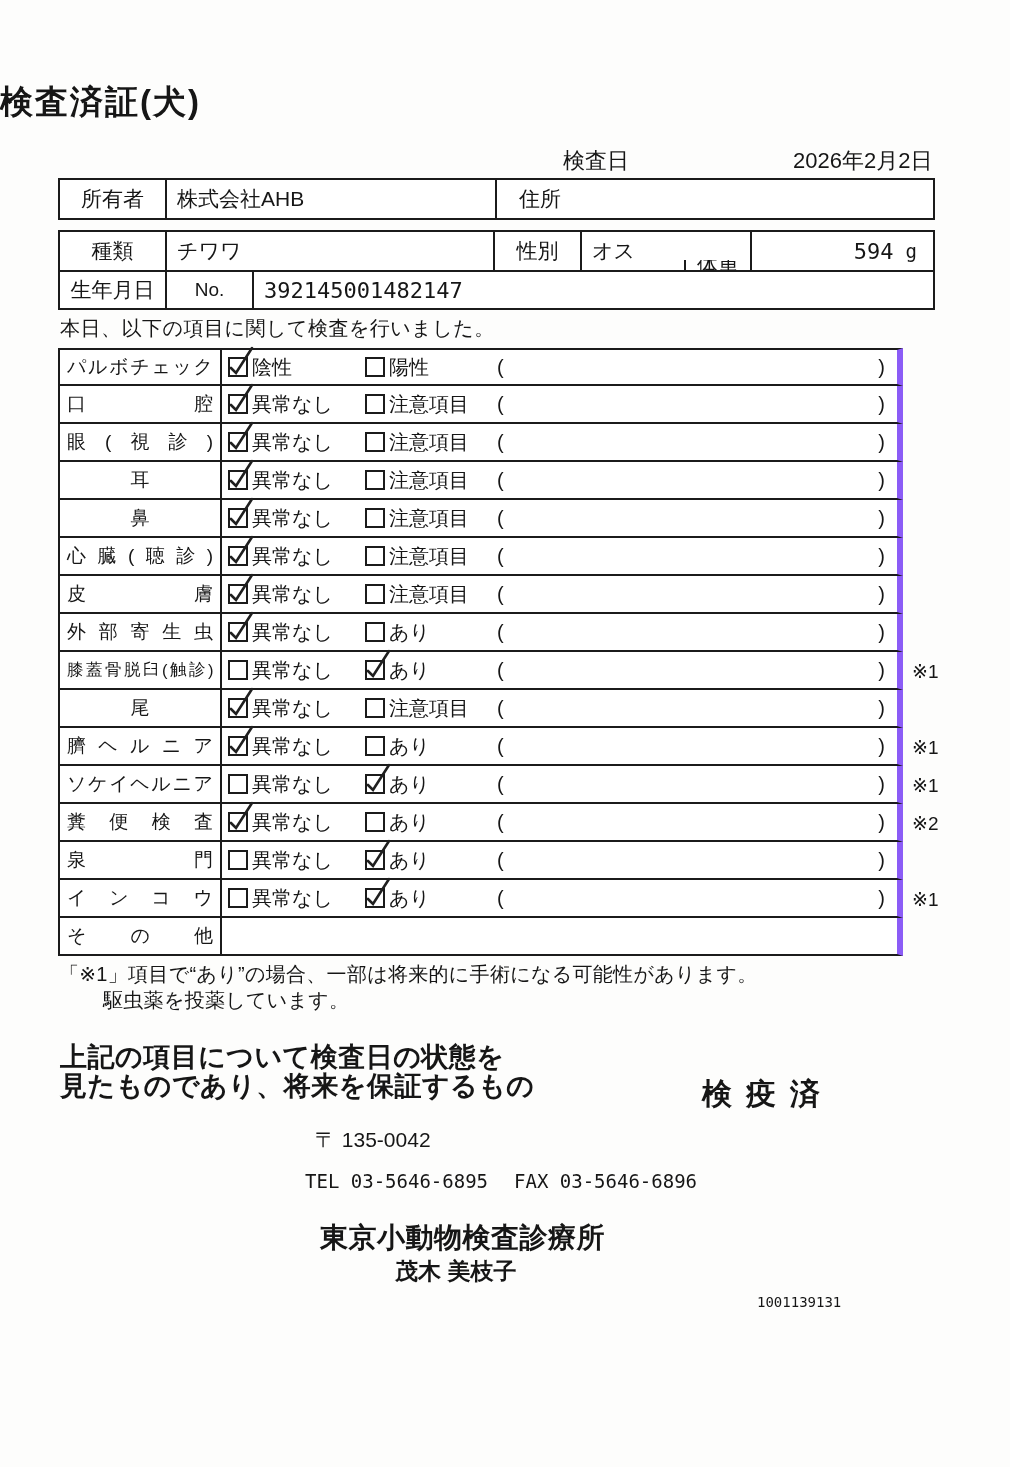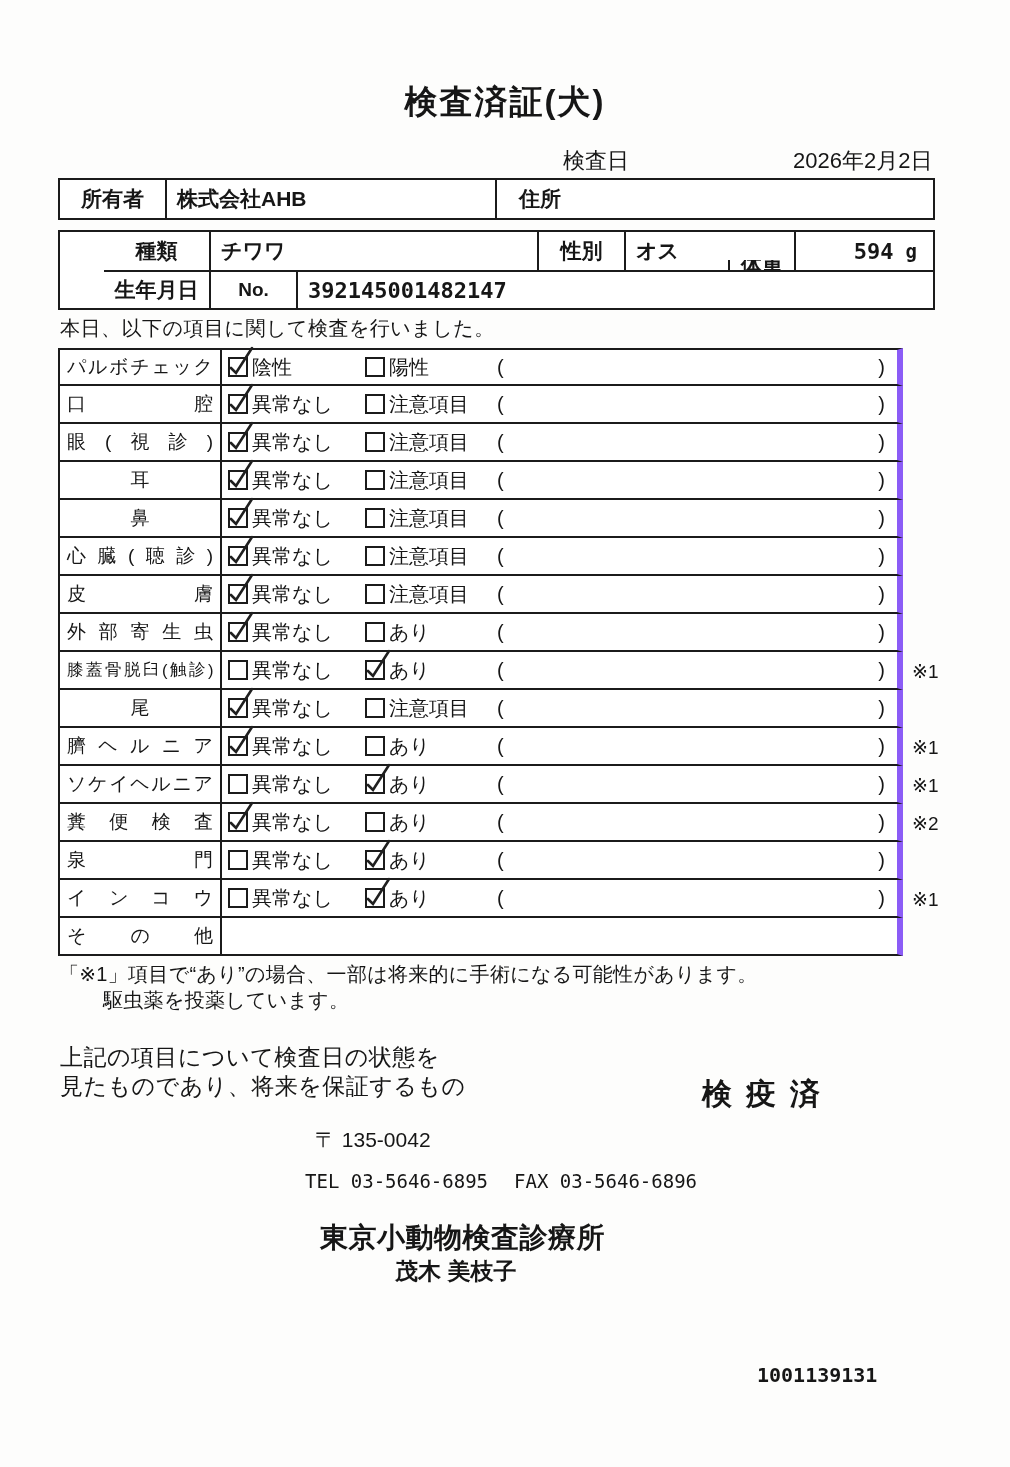--- a/index.html
+++ b/index.html
@@ -8,29 +8,29 @@
     background:#fdfdfc;
     font-family:"Liberation Sans","DejaVu Sans",sans-serif;
     color:#161616;
     position:relative;
     -webkit-font-smoothing:antialiased;
   }
   .doc{position:absolute;inset:0;}
   
   .title{
     position:absolute;top:80px;left:0;width:1010px;
-    text-align:center;font-size:33px;font-weight:bold;letter-spacing:2px;
+    font-size:33px;font-weight:bold;letter-spacing:2px;
   }
   .insp-date-label{position:absolute;top:146px;left:563px;font-size:22px;}
   .insp-date-value{position:absolute;top:146px;left:793px;font-size:22px;}
   
   .tbl{position:absolute;left:58px;border:2px solid #1b1b1b;box-sizing:border-box;background:#fff;}
   .tbl1{top:178px;width:877px;}
-  .tbl2{top:230px;width:877px;padding-left:44px;}
-  .trow{display:flex;height:38px;box-sizing:border-box;font-weight:bold;}
+  .tbl2{top:230px;width:877px;}
+  .trow{display:flex;height:38px;box-sizing:border-box;}
   .tbl2 .trow + .trow{border-top:2px solid #1b1b1b;}
   .cell{display:flex;align-items:center;box-sizing:border-box;font-size:21px;overflow:hidden;}
   .cell + .cell{border-left:2px solid #1b1b1b;}
   .lab{justify-content:center;}
   .val{padding-left:10px;}
   .w-ownlab{width:105px;}  .w-ownval{width:330px;} .w-addrlab{width:88px;} .w-addrval{flex:1;}
   .w-kindlab{width:105px;} .w-kindval{width:328px;} .w-sexlab{width:87px;}
   .w-sexval{width:104px;}   .w-wlab{width:66px;margin-top:28px;}    .w-wval{flex:1;justify-content:flex-end;padding-right:16px;gap:12px;}
   .w-nolab{width:87px;font-size:19px;} .w-noval{flex:1;}
   .mono{font-family:"DejaVu Sans Mono","Liberation Mono",monospace;}
@@ -59,28 +59,28 @@
   .opt.o2{width:132px;}
   .box{width:16px;height:16px;border:2px solid #1b1b1b;margin-right:4px;position:relative;flex:none;background:#fff;}
   .tick{position:absolute;left:-3px;top:-15px;width:28px;height:32px;overflow:visible;}
   .tick path{stroke:#1f1f1f;stroke-width:2.6;fill:none;stroke-linecap:round;}
   .paren-zone{flex:1;display:flex;justify-content:space-between;align-items:center;padding-right:12px;font-size:20px;}
   .chk-note{width:55px;padding-left:9px;display:flex;align-items:center;font-size:19px;}
   
   .notes{position:absolute;top:961px;left:59px;font-size:20px;line-height:26px;letter-spacing:0.3px;}
   .note-indent{padding-left:44px;}
   
-  .statement{position:absolute;top:1043px;left:60px;font-size:23px;font-weight:normal;line-height:29px;letter-spacing:0.5px;}
+  .statement{position:absolute;top:1043px;left:60px;font-size:27px;font-weight:bold;line-height:29px;letter-spacing:0.5px;}
   .stamp{position:absolute;top:1074px;left:702px;font-size:30px;font-weight:bold;letter-spacing:14px;}
   
   .postal-line{position:absolute;top:1126px;left:315px;font-size:21px;display:flex;gap:40px;}
   .tel-line{position:absolute;top:1170px;left:305px;font-size:19px;display:flex;gap:26px;font-family:"DejaVu Sans Mono","Liberation Mono",monospace;}
   .clinic-name{position:absolute;top:1219px;left:320px;font-size:28px;font-weight:bold;letter-spacing:0.5px;}
   .signer{position:absolute;top:1256px;left:395px;font-size:23px;font-weight:bold;}
-  .doc-number{position:absolute;top:1363px;left:757px;font-size:20px;font-weight:bold;}
+  .doc-number{position:absolute;top:1294px;left:757px;font-size:14px;}
 </style>
 </head>
 <body>
 
 <div class="doc">
 
   <div class="title">検査済証(犬)</div>
 
   <div class="insp-date-label">検査日</div>
   <div class="insp-date-value">2026年2月2日</div>

